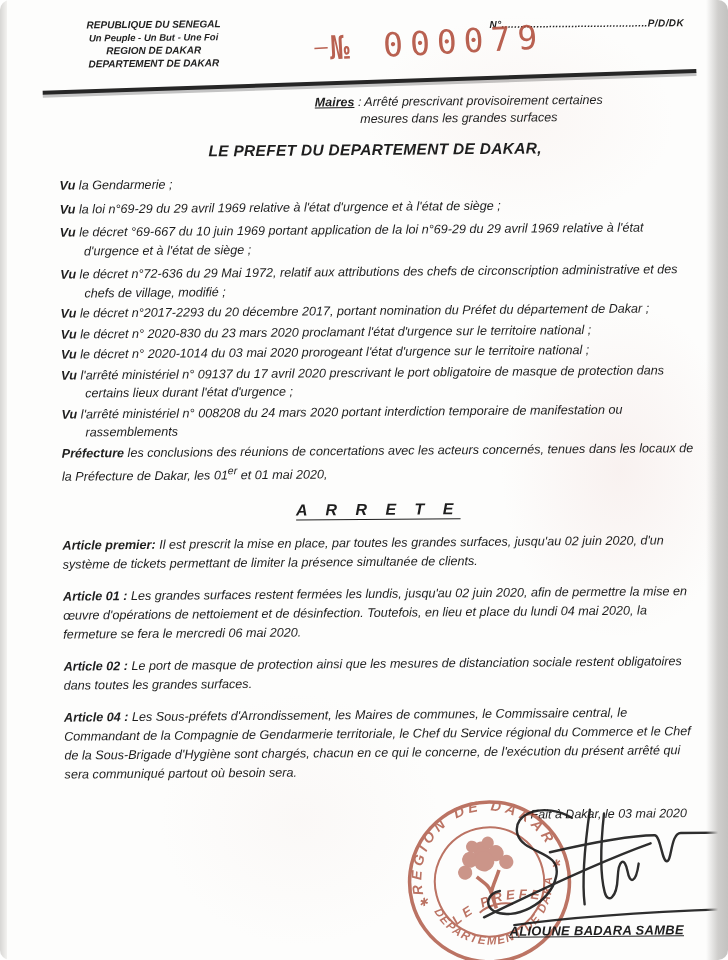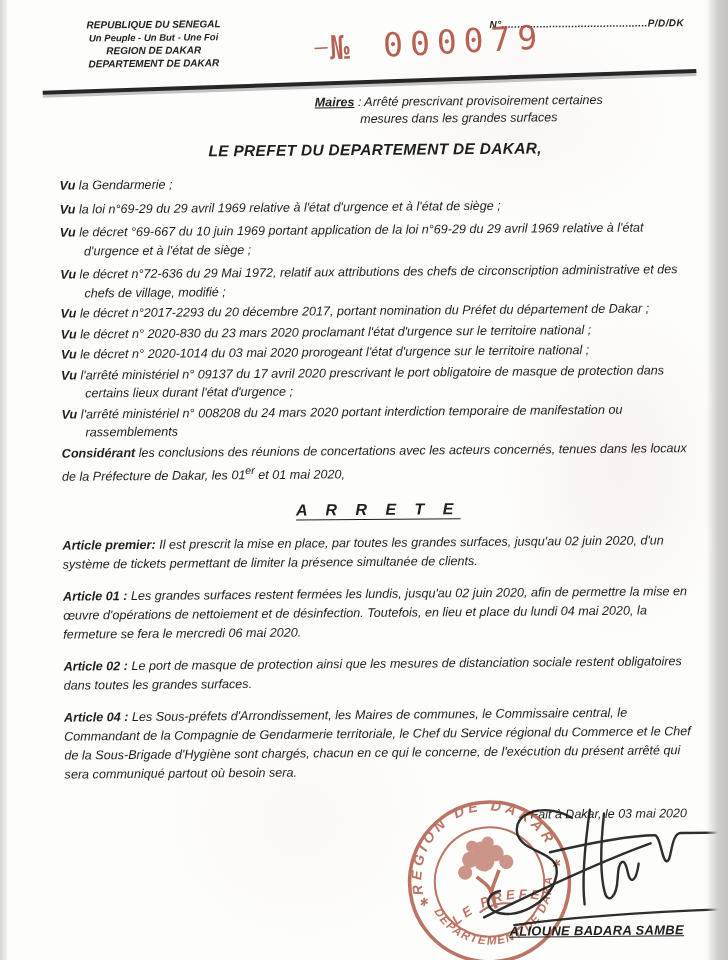--- a/index.html
+++ b/index.html
@@ -2,21 +2,21 @@
 <html><head>
 <meta charset="utf-8">
 <style>
   html,body{margin:0;padding:0;background:#fff;}
   .page{position:relative;width:728px;height:960px;overflow:hidden;color:#1e1e1e;
     font-family:"Liberation Sans",sans-serif;
     background:
       radial-gradient(ellipse 170px 240px at 620px 470px, rgba(232,200,196,.22), transparent 70%),
       radial-gradient(ellipse 220px 150px at 520px 120px, rgba(238,214,208,.18), transparent 70%),
       radial-gradient(ellipse 200px 180px at 300px 820px, rgba(236,220,216,.15), transparent 70%),
-      linear-gradient(#fdfdfc,#fdfdfc);}
+      linear-gradient(#fdfdfc,#fdfdfc); border-radius: 10px;}
   .edge-left{position:absolute;left:0;top:0;width:7px;height:100%;
     background:linear-gradient(to right,#d7d6d4,#f3f2f0);z-index:5;}
   .edge-right{position:absolute;right:0;top:0;width:22px;height:100%;
     background:linear-gradient(to right,rgba(253,253,252,0),#cfcecc 55%,#c3c2c0);z-index:5;}
   .content{position:absolute;inset:0;transform:rotate(-0.5deg);}
   
   .letterhead{position:absolute;left:50px;top:16px;width:215px;text-align:center;
     font-size:10px;font-weight:bold;font-style:italic;line-height:13px;color:#222;}
   .letterhead .motto{font-size:9.5px;}
   .refline{position:absolute;right:40px;top:20px;font-size:10px;font-weight:bold;
@@ -84,21 +84,21 @@
       <div class="vu-list">
         <div class="vu sp"><b>Vu</b> <span>la Gendarmerie ;</span></div>
         <div class="vu sp"><b>Vu</b> <span>la loi n°69-29 du 29 avril 1969 relative à l'état d'urgence et à l'état de siège ;</span></div>
         <div class="vu sp"><b>Vu</b> <span>le décret °69-667 du 10 juin 1969 portant application de la loi n°69-29 du 29 avril 1969 relative à l'état d'urgence et à l'état de siège ;</span></div>
         <div class="vu"><b>Vu</b> <span>le décret n°72-636 du 29 Mai 1972, relatif aux attributions des chefs de circonscription administrative et  des chefs de village, modifié ;</span></div>
         <div class="vu"><b>Vu</b> <span>le décret n°2017-2293 du 20 décembre 2017, portant nomination du Préfet du département de Dakar ;</span></div>
         <div class="vu"><b>Vu</b> <span>le décret n° 2020-830 du 23 mars 2020 proclamant l'état d'urgence sur le territoire national ;</span></div>
         <div class="vu"><b>Vu</b> <span>le décret n° 2020-1014 du 03 mai 2020 prorogeant l'état d'urgence sur le territoire national ;</span></div>
         <div class="vu"><b>Vu</b> <span>l'arrêté ministériel n° 09137 du 17 avril 2020 prescrivant le port obligatoire de masque de protection dans certains lieux durant l'état d'urgence ;</span></div>
         <div class="vu"><b>Vu</b> <span>l'arrêté ministériel n° 008208 du 24 mars 2020 portant interdiction temporaire de manifestation ou rassemblements</span></div>
-        <div class="consid"><b>Considérant</b> <span>les conclusions des réunions de concertations avec les acteurs concernés, tenues dans les locaux de la Préfecture de Dakar, les 01</span><sup>er</sup><span> et 01 mai 2020,</span></div>
+        <div class="consid"><b>Préfecture</b> <span>les conclusions des réunions de concertations avec les acteurs concernés, tenues dans les locaux de la Préfecture de Dakar, les 01</span><sup>er</sup><span> et 01 mai 2020,</span></div>
       </div>
 
       <div class="arrete">A R R E T E</div>
 
       <div>
         <p class="article"><span class="art-lead">Article premier:</span> <span>Il est prescrit la mise en place, par toutes les grandes surfaces, jusqu'au 02 juin 2020, d'un système de tickets permettant de limiter la présence simultanée de clients.</span></p>
         <p class="article"><span class="art-lead">Article 01 :</span> <span>Les grandes surfaces restent fermées les lundis, jusqu'au 02 juin 2020, afin de permettre la mise en œuvre d'opérations de nettoiement et de désinfection. Toutefois, en lieu et place du lundi 04 mai 2020, la fermeture se fera le mercredi 06 mai 2020.</span></p>
         <p class="article"><span class="art-lead">Article 02 :</span> <span>Le port de masque de protection ainsi que les mesures de distanciation sociale restent obligatoires dans toutes les grandes surfaces.</span></p>
         <p class="article"><span class="art-lead">Article 04 :</span> <span>Les Sous-préfets d'Arrondissement, les Maires de communes, le Commissaire central, le Commandant de la Compagnie de Gendarmerie territoriale, le Chef du Service régional du Commerce et le Chef de la Sous-Brigade d'Hygiène sont chargés, chacun en ce qui le concerne, de l'exécution du présent arrêté qui sera communiqué partout où besoin sera.</span></p>
       </div>

